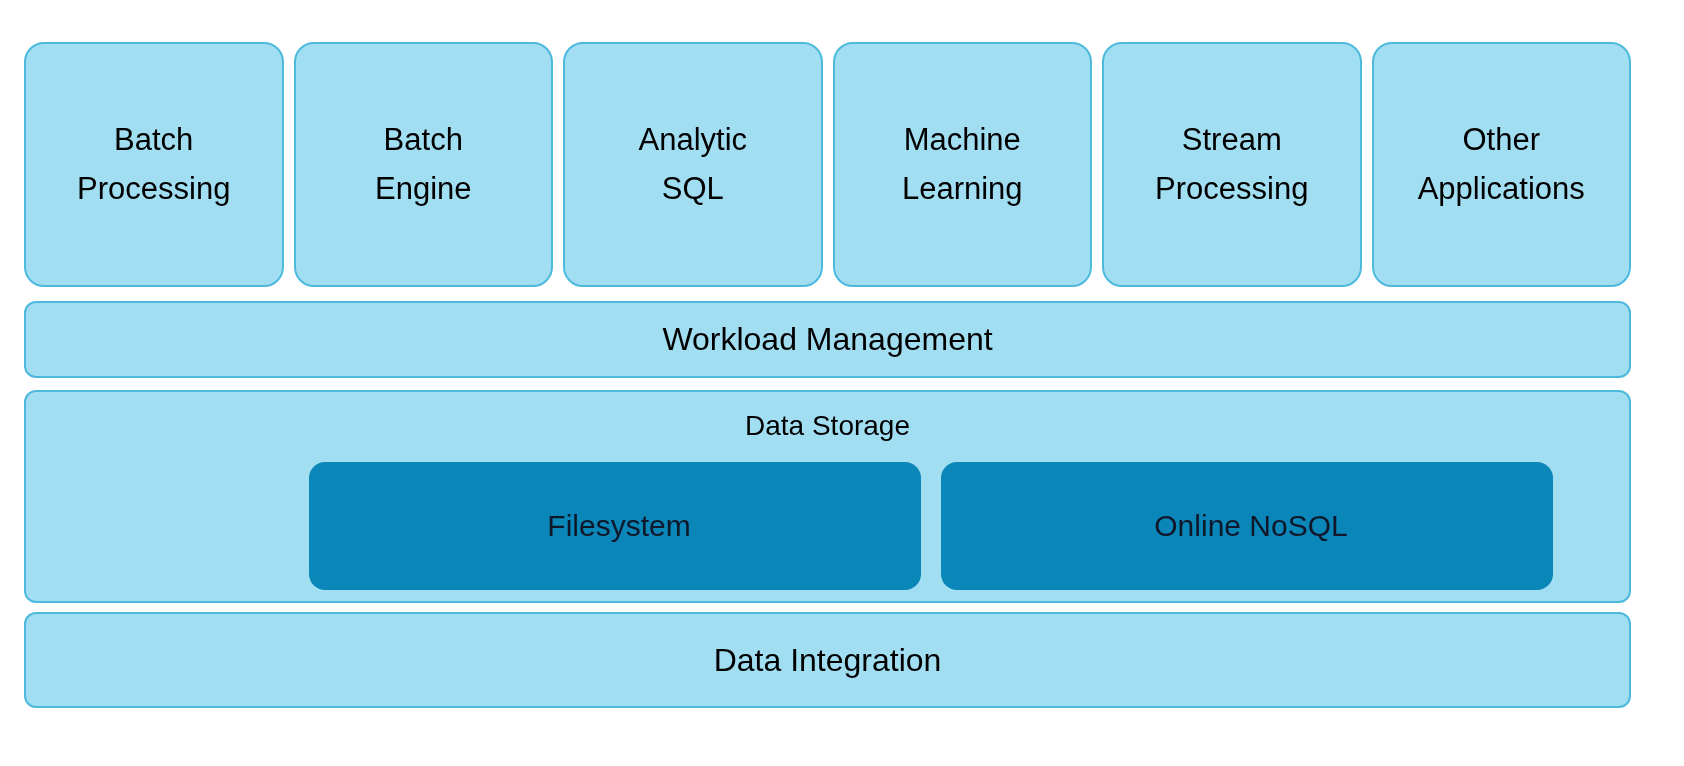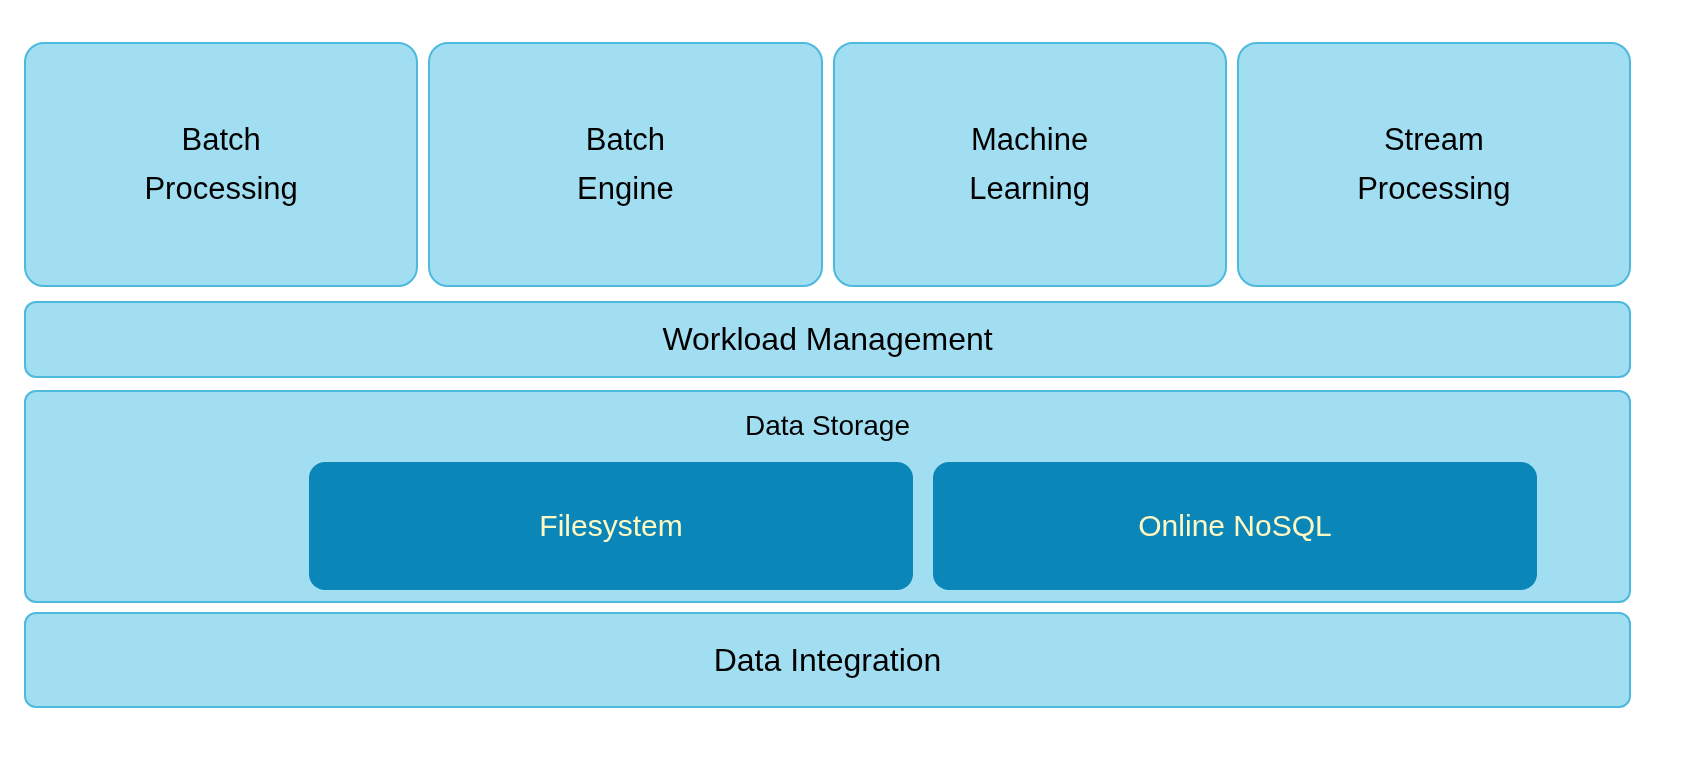--- a/index.html
+++ b/index.html
@@ -76,22 +76,23 @@
     gap: 20px;
   }
   .inner-box {
     width: 604px;
     height: 128px;
     background: #0b86b8;
     border-radius: 16px;
     display: flex;
     align-items: center;
     justify-content: center;
-    color: #fef9c3;
+    color: #0f172a;
     font-size: 30px;
+    padding-left: 8px;
   }
   .band.integration {
     margin-top: 9px;
     height: 96px;
     display: flex;
     align-items: center;
     justify-content: center;
     font-size: 32px;
   }
 </style>
@@ -104,26 +105,34 @@
     <div class="top-row">
       <div class="app-box">
         <span>Batch
 Processing</span>
       </div>
       <div class="app-box">
         <span>Batch
 Engine</span>
       </div>
       <div class="app-box">
+        <span>Analytic
+SQL</span>
+      </div>
+      <div class="app-box">
         <span>Machine
 Learning</span>
       </div>
       <div class="app-box">
         <span>Stream
 Processing</span>
+      </div>
+      <div class="app-box">
+        <span>Other
+Applications</span>
       </div>
     </div>
 
     <div class="band workload">
       <span>Workload Management</span>
     </div>
 
     <div class="band storage">
       <div class="storage-label">Data Storage</div>
       <div class="storage-inner">

